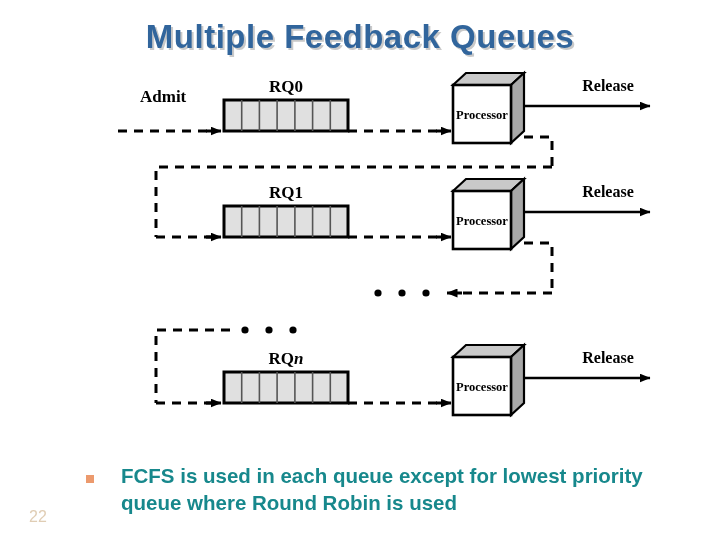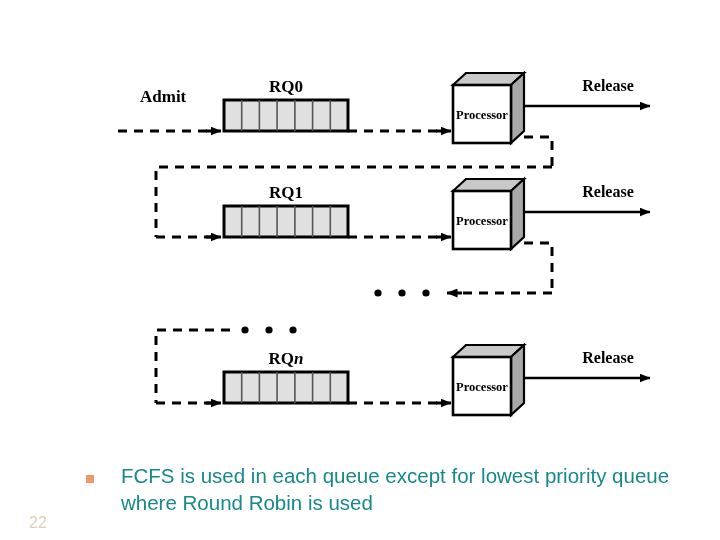--- a/index.html
+++ b/index.html
@@ -59,37 +59,37 @@
   }
   #bullet-text {
     position: absolute;
     left: 35px;
     top: 0px;
     width: 560px;
     font-family: "Liberation Sans", sans-serif;
     font-size: 20.5px;
     line-height: 27px;
     color: #17888c;
-    font-weight: normal;
+    font-weight: bold;
   }
   #page-number {
     position: absolute;
     left: 29px;
     top: 508px;
     font-family: "Liberation Sans", sans-serif;
     font-size: 16px;
     color: #e0cdb4;
-    margin-top: 6px;
   }
 </style>
 </head>
 <body>
 
 <div id="slide">
 
+  <div id="title">Multiple Feedback Queues</div>
 
   <div id="diagram">
     <svg width="720" height="390" viewBox="0 0 720 390" xmlns="http://www.w3.org/2000/svg">
       <defs>
         <marker id="arrowSolid" markerWidth="11" markerHeight="9" refX="10.5" refY="4.5" orient="auto" markerUnits="userSpaceOnUse">
           <path d="M0,0 L11,4.5 L0,9 Z" fill="#000000"></path>
         </marker>
         <marker id="arrowSolidLeft" markerWidth="11" markerHeight="9" refX="10.5" refY="4.5" orient="auto" markerUnits="userSpaceOnUse">
           <path d="M0,0 L11,4.5 L0,9 Z" fill="#000000"></path>
         </marker>

